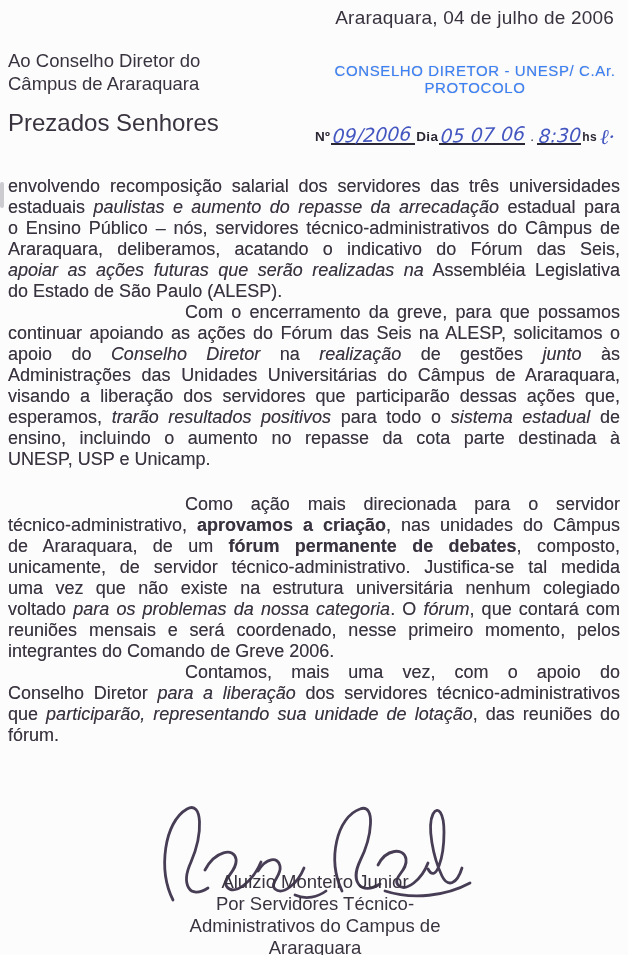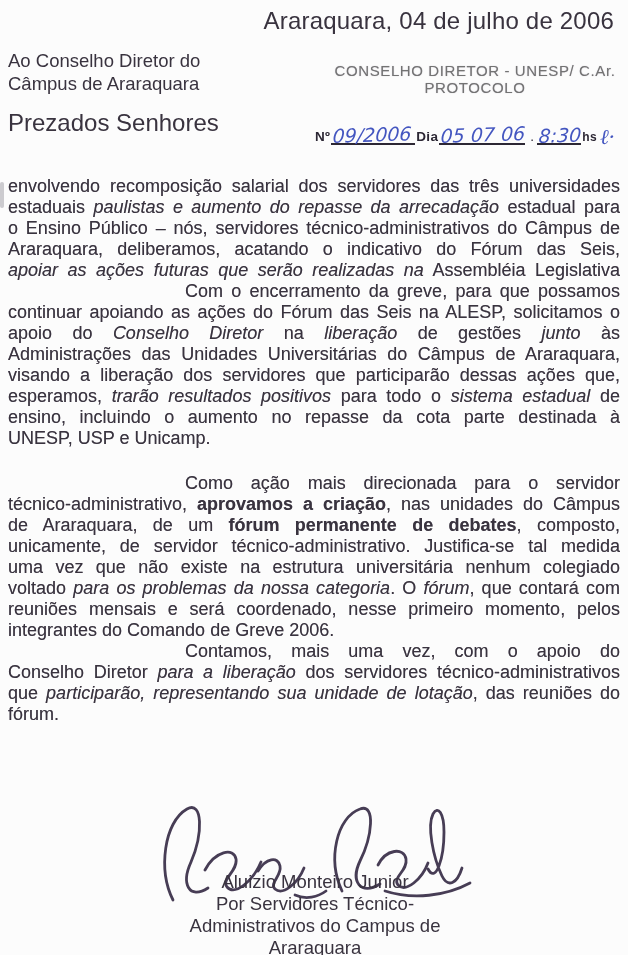--- a/index.html
+++ b/index.html
@@ -7,35 +7,35 @@
     position:relative;
     width:628px;height:955px;
     background:#fcfcfc;
     overflow:hidden;
     font-family:"Liberation Sans","DejaVu Sans",sans-serif;
     color:#39333f;
   }
   
   .date-line{
     position:absolute;top:7px;right:14px;
-    font-size:24px;letter-spacing:.2px;
+    font-size:19px;letter-spacing:.2px;
   }
   .recipient{
     position:absolute;top:49px;left:8px;
     font-size:18.5px;line-height:23px;
   }
   .salutation{
     position:absolute;top:109px;left:8px;
     font-size:24px;
   }
   
   .stamp{
     position:absolute;top:62px;left:328px;width:294px;
     text-align:center;
-    color:#737373;
+    color:#3b82f6;
     font-size:15px;line-height:17px;letter-spacing:.6px;
     text-shadow:0 0 1px rgba(135,125,147,.55);
   }
   .protocol{
     position:absolute;top:119px;left:314px;
     display:flex;align-items:flex-end;
     height:26px;
     font-size:13.5px;color:#2c2734;
   }
   .plabel{margin:0 1px 0 1px;padding-bottom:1px;font-weight:bold;letter-spacing:.3px;}
@@ -132,25 +132,26 @@
     <span class="pen flourish">ℓ·</span>
   </div>
 
   <div class="letter-body">
       <div class="para">
         <div class="line"><span>envolvendo recomposição salarial dos servidores das três universidades</span></div>
         <div class="line"><span>estaduais </span><span class="i">paulistas e aumento do repasse da arrecadação</span><span> estadual para</span></div>
         <div class="line"><span>o Ensino Público – nós, servidores técnico-administrativos do Câmpus de</span></div>
         <div class="line"><span>Araraquara, deliberamos, acatando o indicativo do Fórum das Seis,</span></div>
         <div class="line"><span class="i">apoiar as ações futuras que serão realizadas na</span><span> Assembléia Legislativa</span></div>
+        <div class="line lastline"><span>do Estado de São Paulo (ALESP).</span></div>
       </div>
       <div class="para">
         <div class="line first"><span>Com o encerramento da greve, para que possamos</span></div>
         <div class="line"><span>continuar apoiando as ações do Fórum das Seis na ALESP, solicitamos o</span></div>
-        <div class="line"><span>apoio do </span><span class="i">Conselho Diretor</span><span> na </span><span class="i">liberação</span><span> de gestões </span><span class="i">junto</span><span> às</span></div>
+        <div class="line"><span>apoio do </span><span class="i">Conselho Diretor</span><span> na </span><span class="i">realização</span><span> de gestões </span><span class="i">junto</span><span> às</span></div>
         <div class="line"><span>Administrações das Unidades Universitárias do Câmpus de Araraquara,</span></div>
         <div class="line"><span>visando a liberação dos servidores que participarão dessas ações que,</span></div>
         <div class="line"><span>esperamos, </span><span class="i">trarão resultados positivos</span><span> para todo o </span><span class="i">sistema estadual</span><span> de</span></div>
         <div class="line"><span>ensino, incluindo o aumento no repasse da cota parte destinada à</span></div>
         <div class="line lastline"><span>UNESP, USP e Unicamp.</span></div>
       </div>
       <div class="para gap-before">
         <div class="line first"><span>Como ação mais direcionada para o servidor</span></div>
         <div class="line"><span>técnico-administrativo, </span><span class="b">aprovamos a criação</span><span>, nas unidades do Câmpus</span></div>
         <div class="line"><span>de Araraquara, de um </span><span class="b">fórum permanente de debates</span><span>, composto,</span></div>

